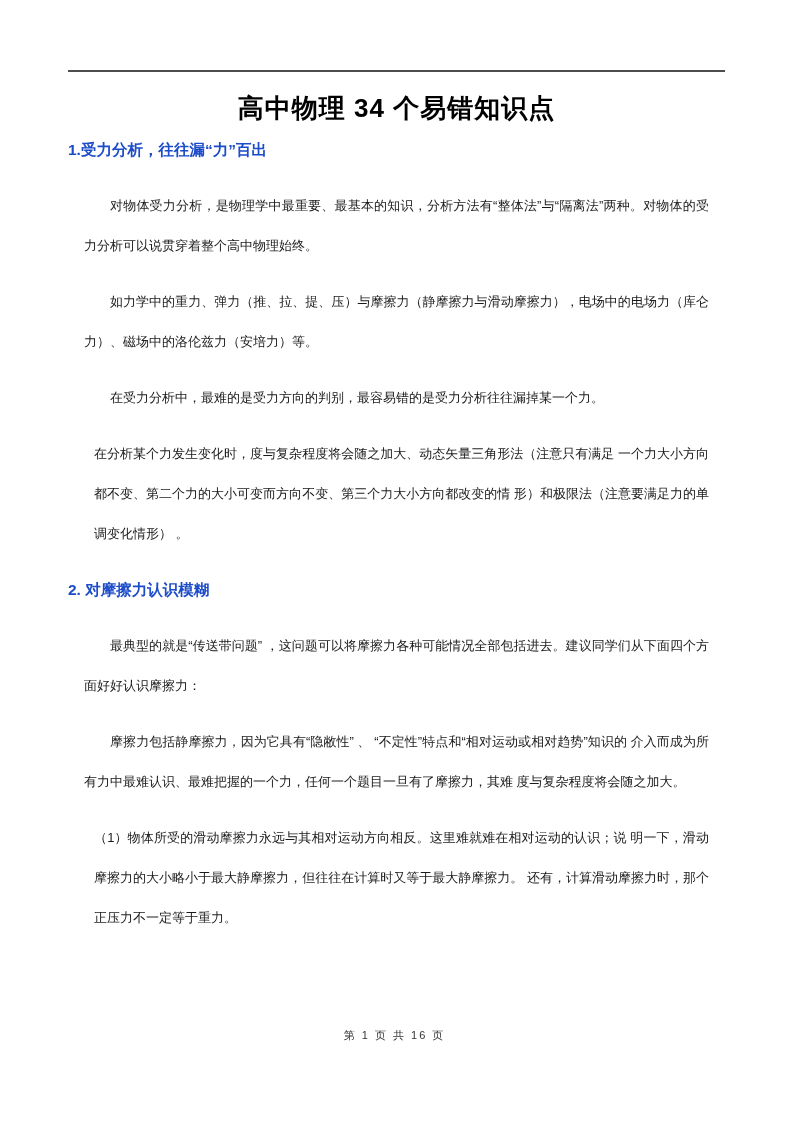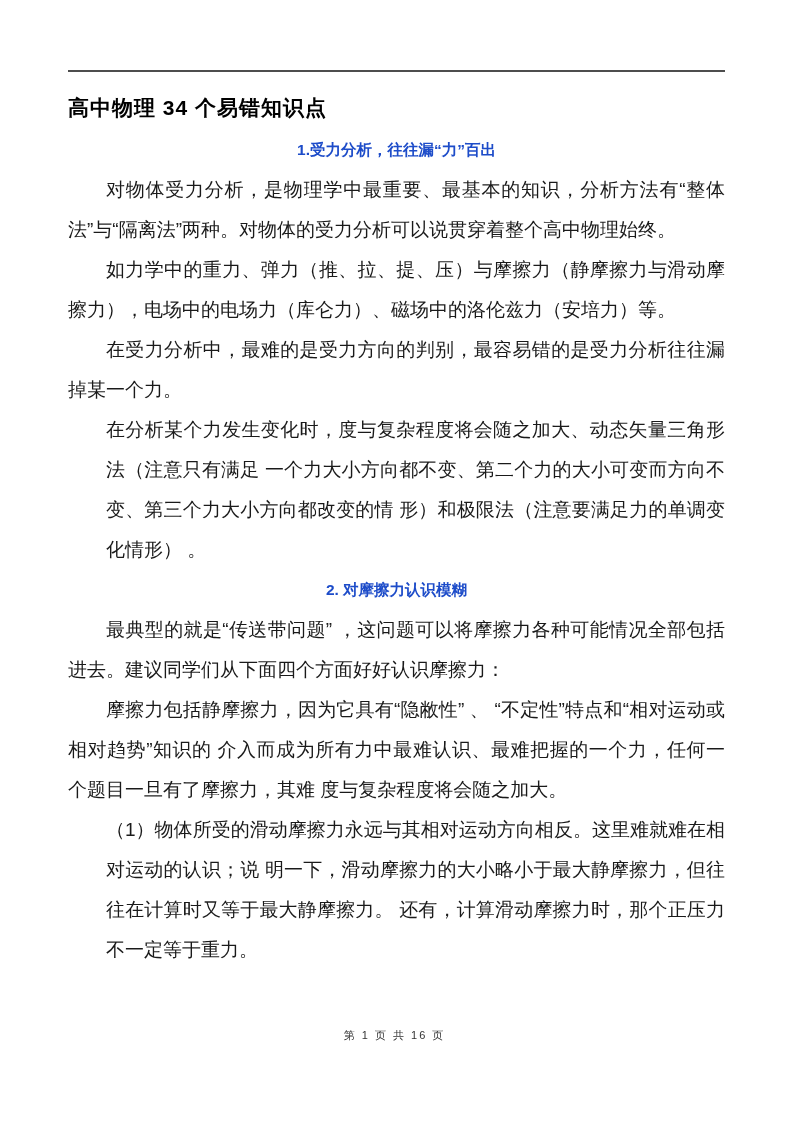--- a/index.html
+++ b/index.html
@@ -20,38 +20,37 @@
     padding: 0 68px;
     overflow: hidden;
   }
   .top-rule {
     margin: 70px 0 0 0;
     border: none;
     border-top: 2px solid var(--rule, #4d4d4d);
   }
   .title {
     margin: 14px 0 0 0;
-    font-size: 21px;
+    font-size: 26px;
     line-height: 44px;
     font-weight: bold;
-    text-align: left;
+    text-align: center;
     color: #000000;
     letter-spacing: 1px;
   }
   .heading {
     margin: 0;
     font-size: 15.5px;
     line-height: 40px;
     font-weight: bold;
     color: var(--heading, #1d4cc9);
-    text-align: center;
   }
   p.body-para {
-    margin: 0;
-    font-size: 19px;
+    margin: 16px;
+    font-size: 13px;
     line-height: 40px;
     text-align: justify;
     color: var(--text, #1a1a1a);
   }
   p.first-line-indent {
     text-indent: 2em;
   }
   p.block-indent {
     margin-left: 2em;
   }

